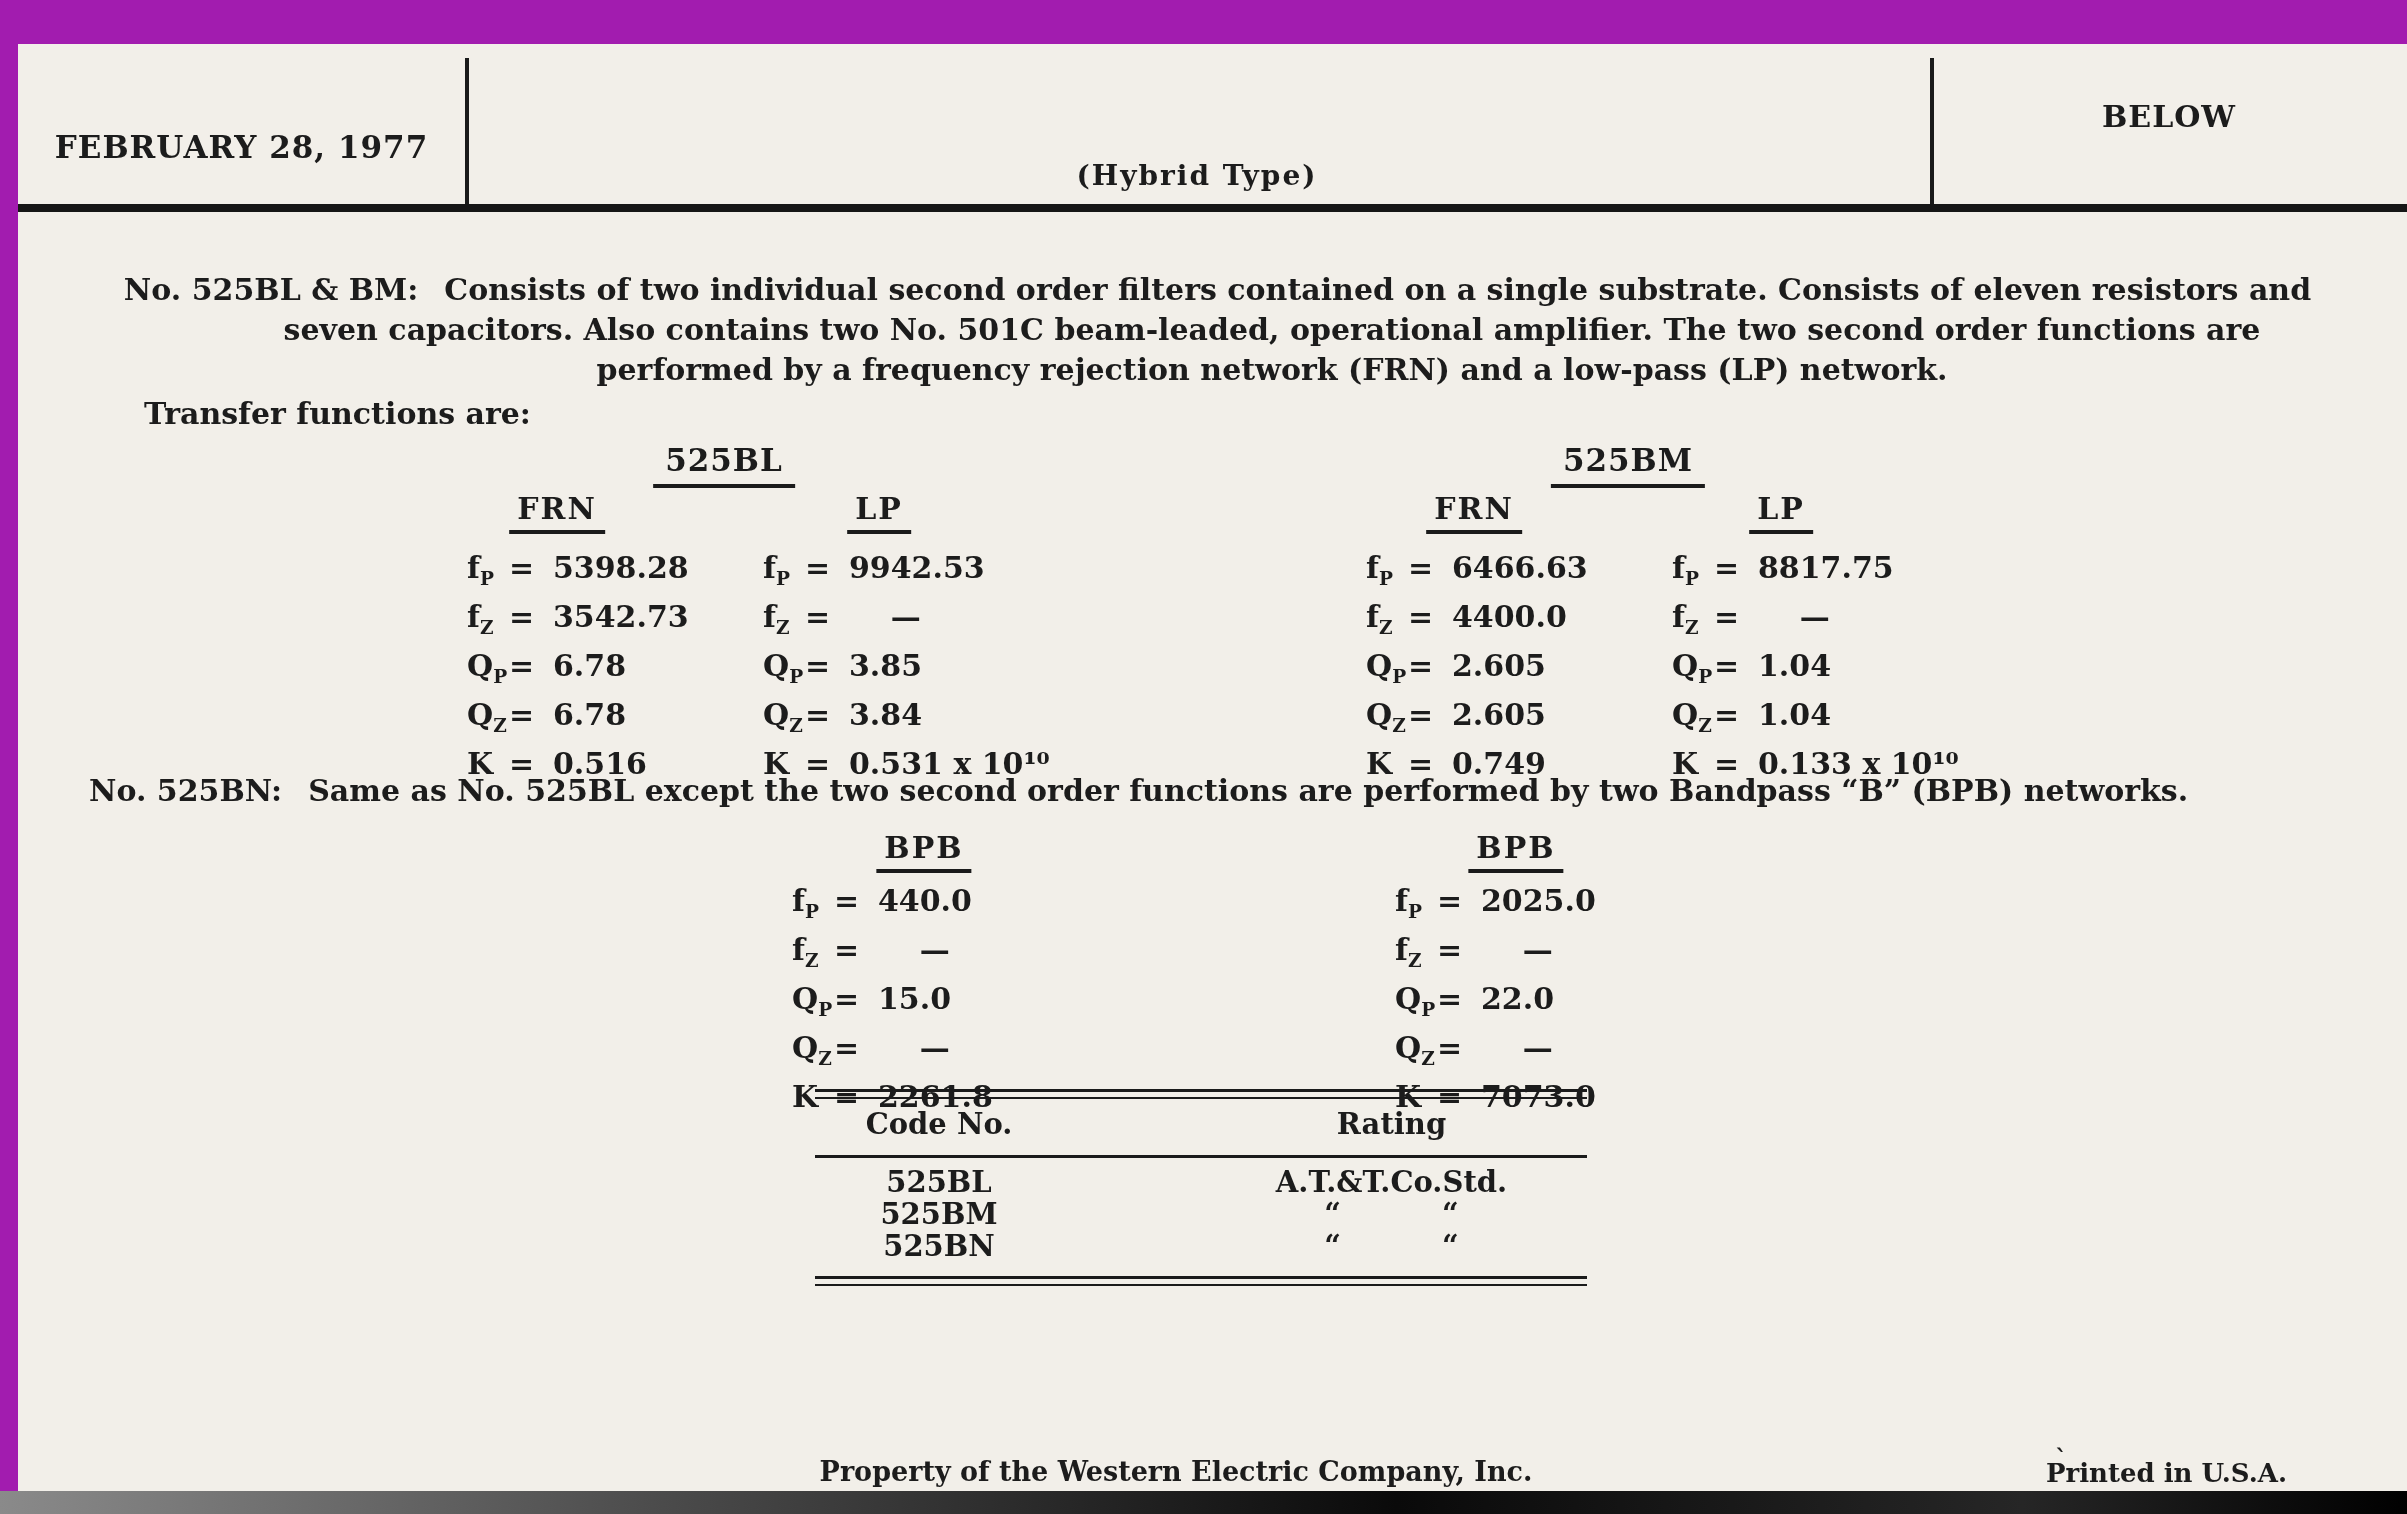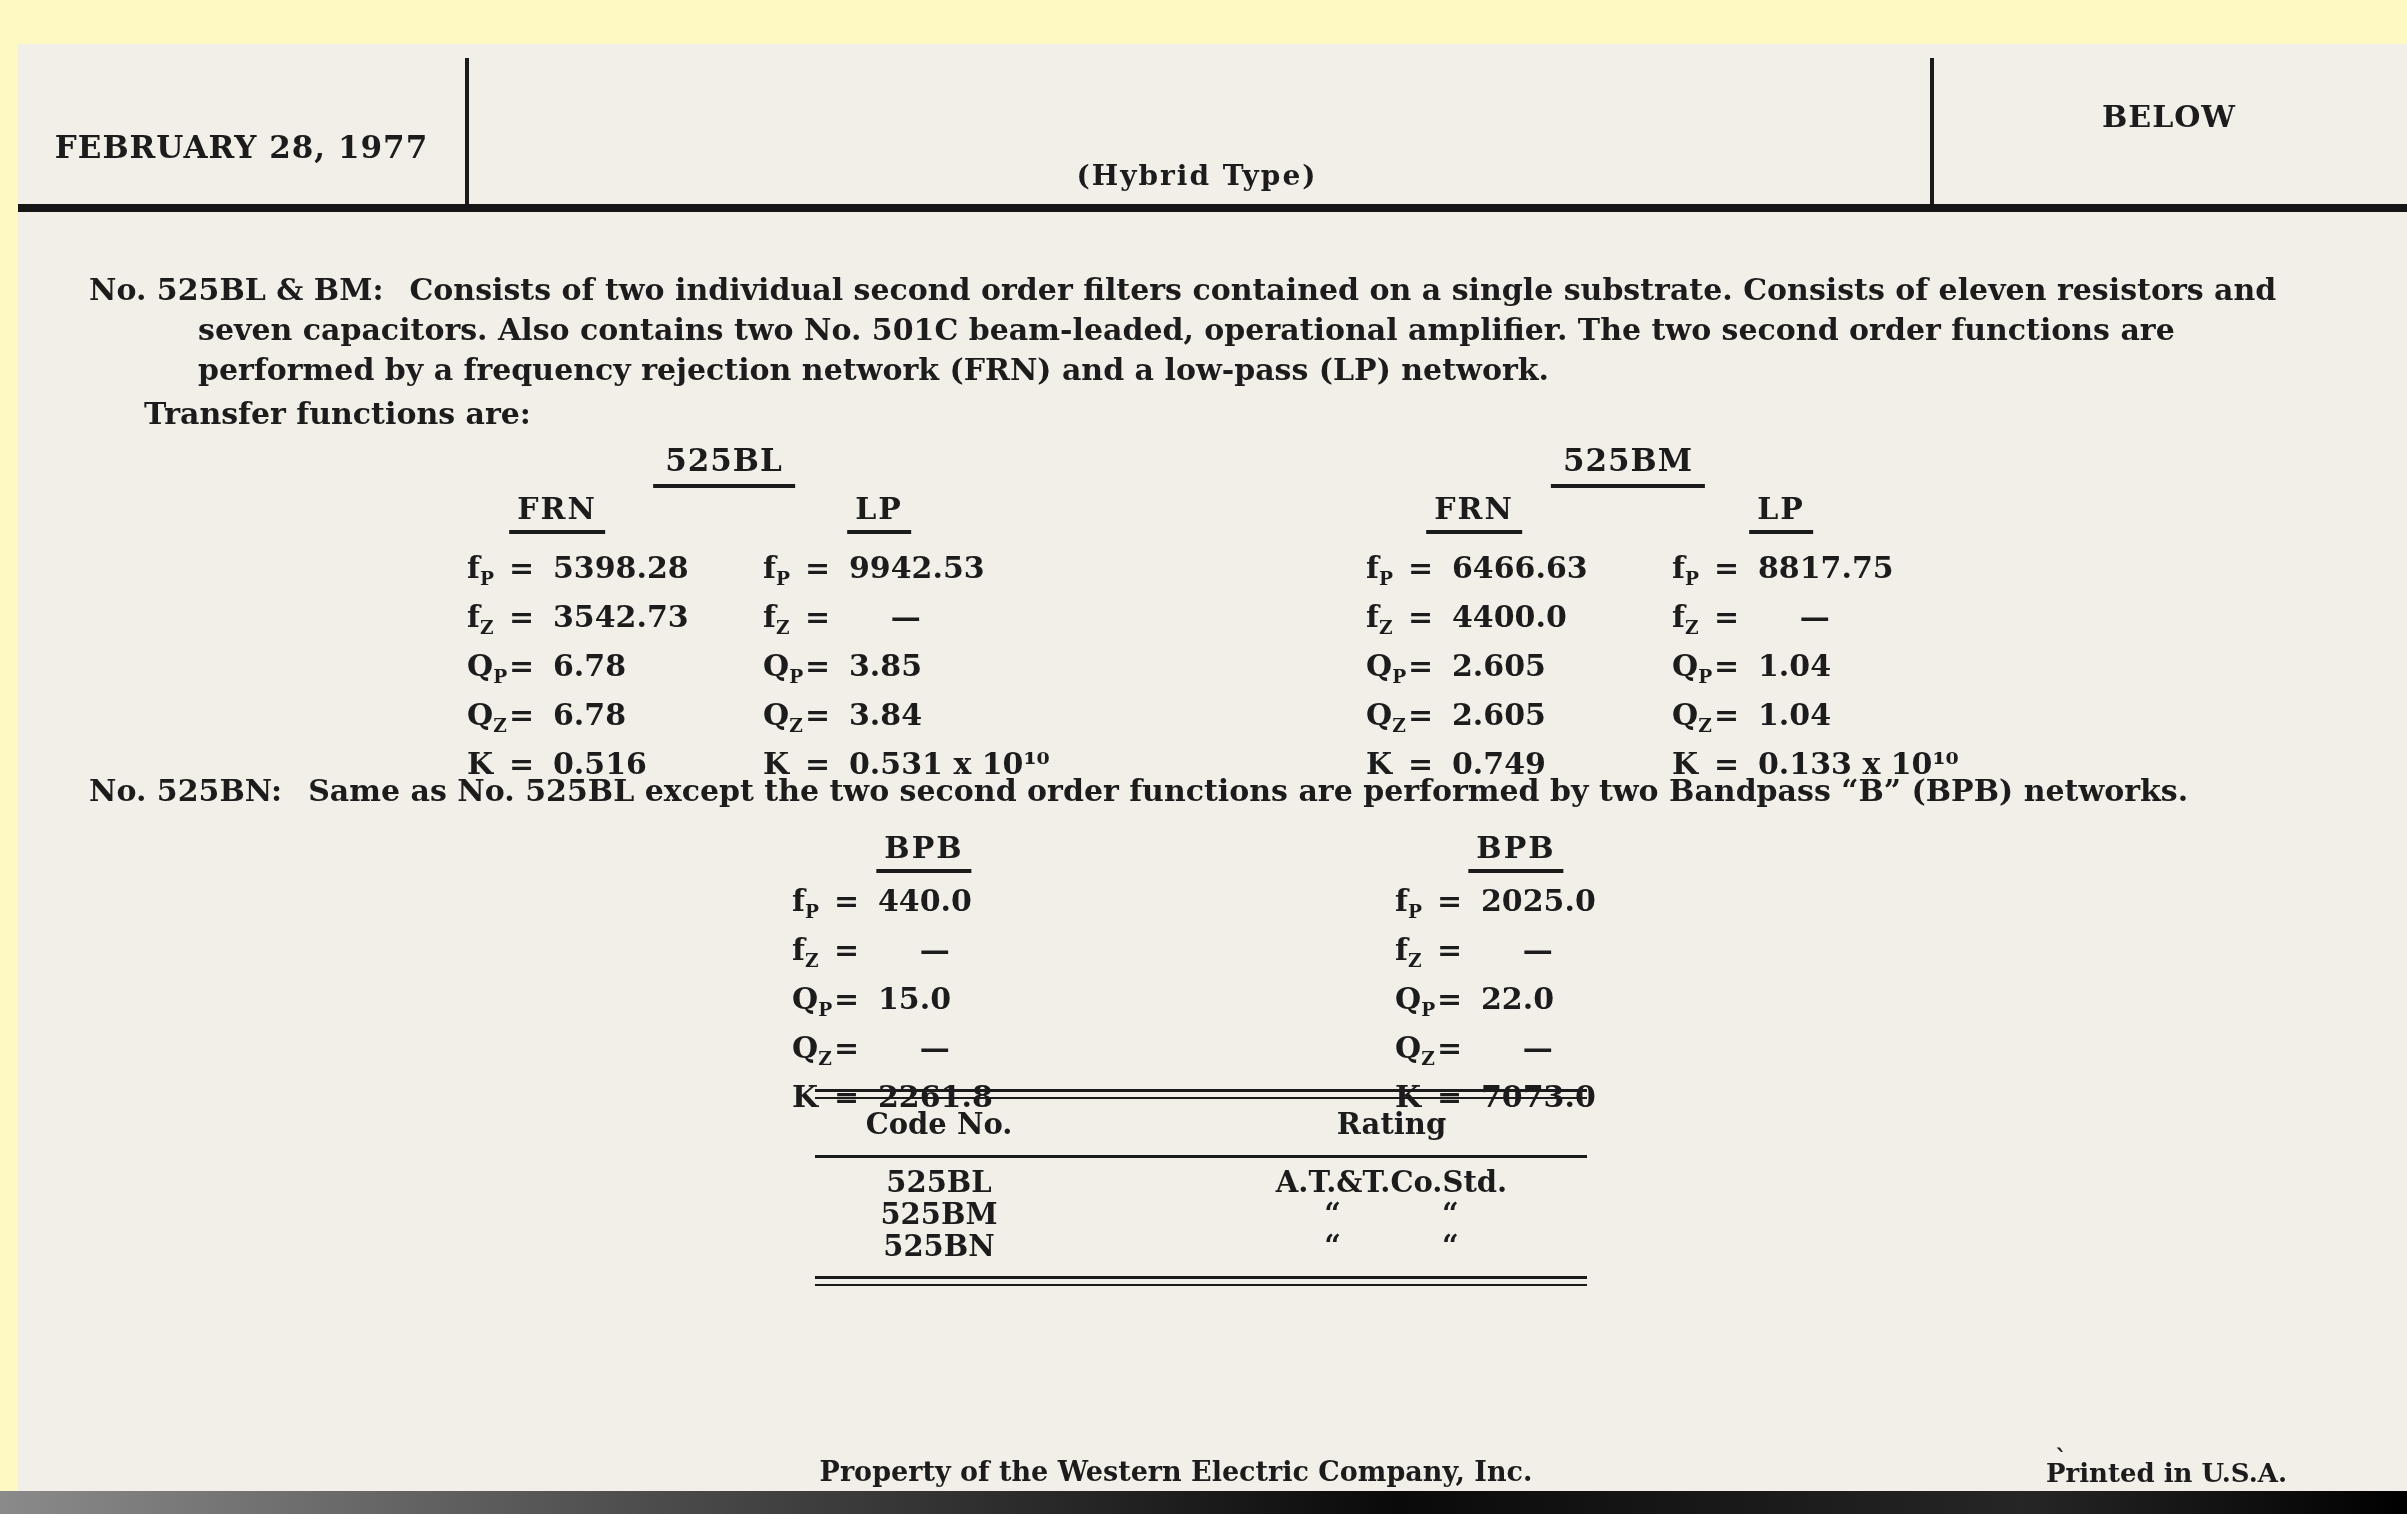--- a/index.html
+++ b/index.html
@@ -1,18 +1,18 @@
 <!DOCTYPE html>
 <html><head>
 <meta charset="utf-8">
 <style>
   html,body { margin:0; padding:0; background:#000; }
   .page {
     position:relative; width:2408px; height:1515px;
-    background:#fef9c3; overflow:hidden;
+    background:#a21caf; overflow:hidden;
     font-family:"DejaVu Serif","Liberation Serif",serif;
     color:#1c1c1c; font-weight:bold;
   }
   .paper {
     position:absolute; left:18px; top:44px; right:0; bottom:24px;
     background:#f2efe9;
   }
   .bottom-band {
     position:absolute; left:0; right:0; bottom:0; height:24px;
     background:linear-gradient(90deg,#8a8a8a,#4a4a4a 28%,#0a0a0a 58%,#262626 84%,#000);
@@ -36,21 +36,21 @@
     font-size:28px; letter-spacing:2px;
   }
   .h-ratings {
     position:absolute; left:1912px; right:0; top:50px; text-align:center;
     font-size:30px; line-height:46px; letter-spacing:1px;
   }
   
   .para {
     position:absolute; font-size:30px; line-height:40px;
   }
-  #para1 { left:71px; top:226px; width:2257px; padding-left:109px; text-indent:-109px; box-sizing:border-box; }
+  #para1 { left:71px; top:226px; width:2257px; padding-left:109px; text-indent:-109px; box-sizing:border-box;text-align:center; }
   #transfer-intro { left:126px; top:350px; font-size:30px; }
   #para2 { left:71px; top:727px; width:2277px; padding-left:109px; text-indent:-109px; box-sizing:border-box; }
   .plabel { padding-right:26px; }
   
   .dev-head {
     position:absolute; top:398px; transform:translateX(-50%);
     font-size:31px; border-bottom:4px solid #1b1b1b; padding:0 12px 6px; letter-spacing:1px;
   }
   .net-head {
     position:absolute; transform:translateX(-50%);

